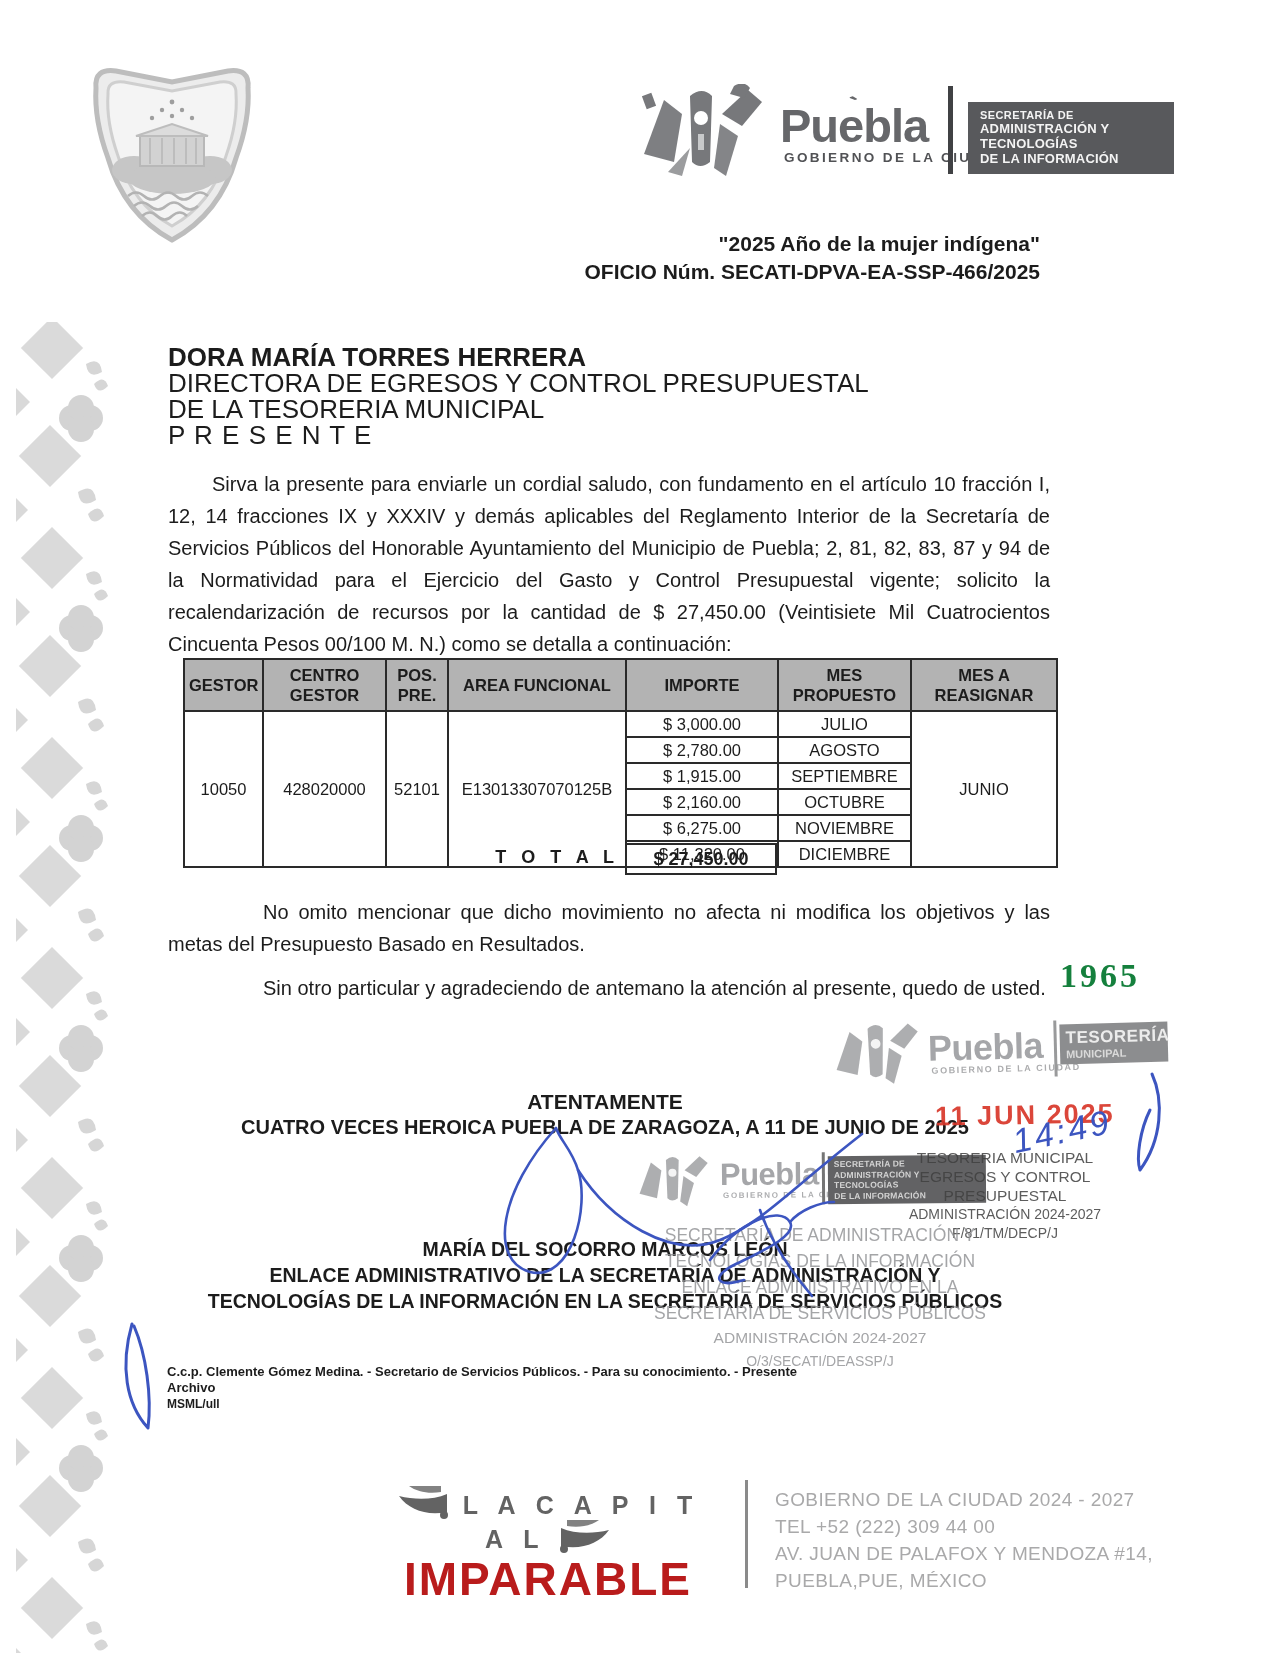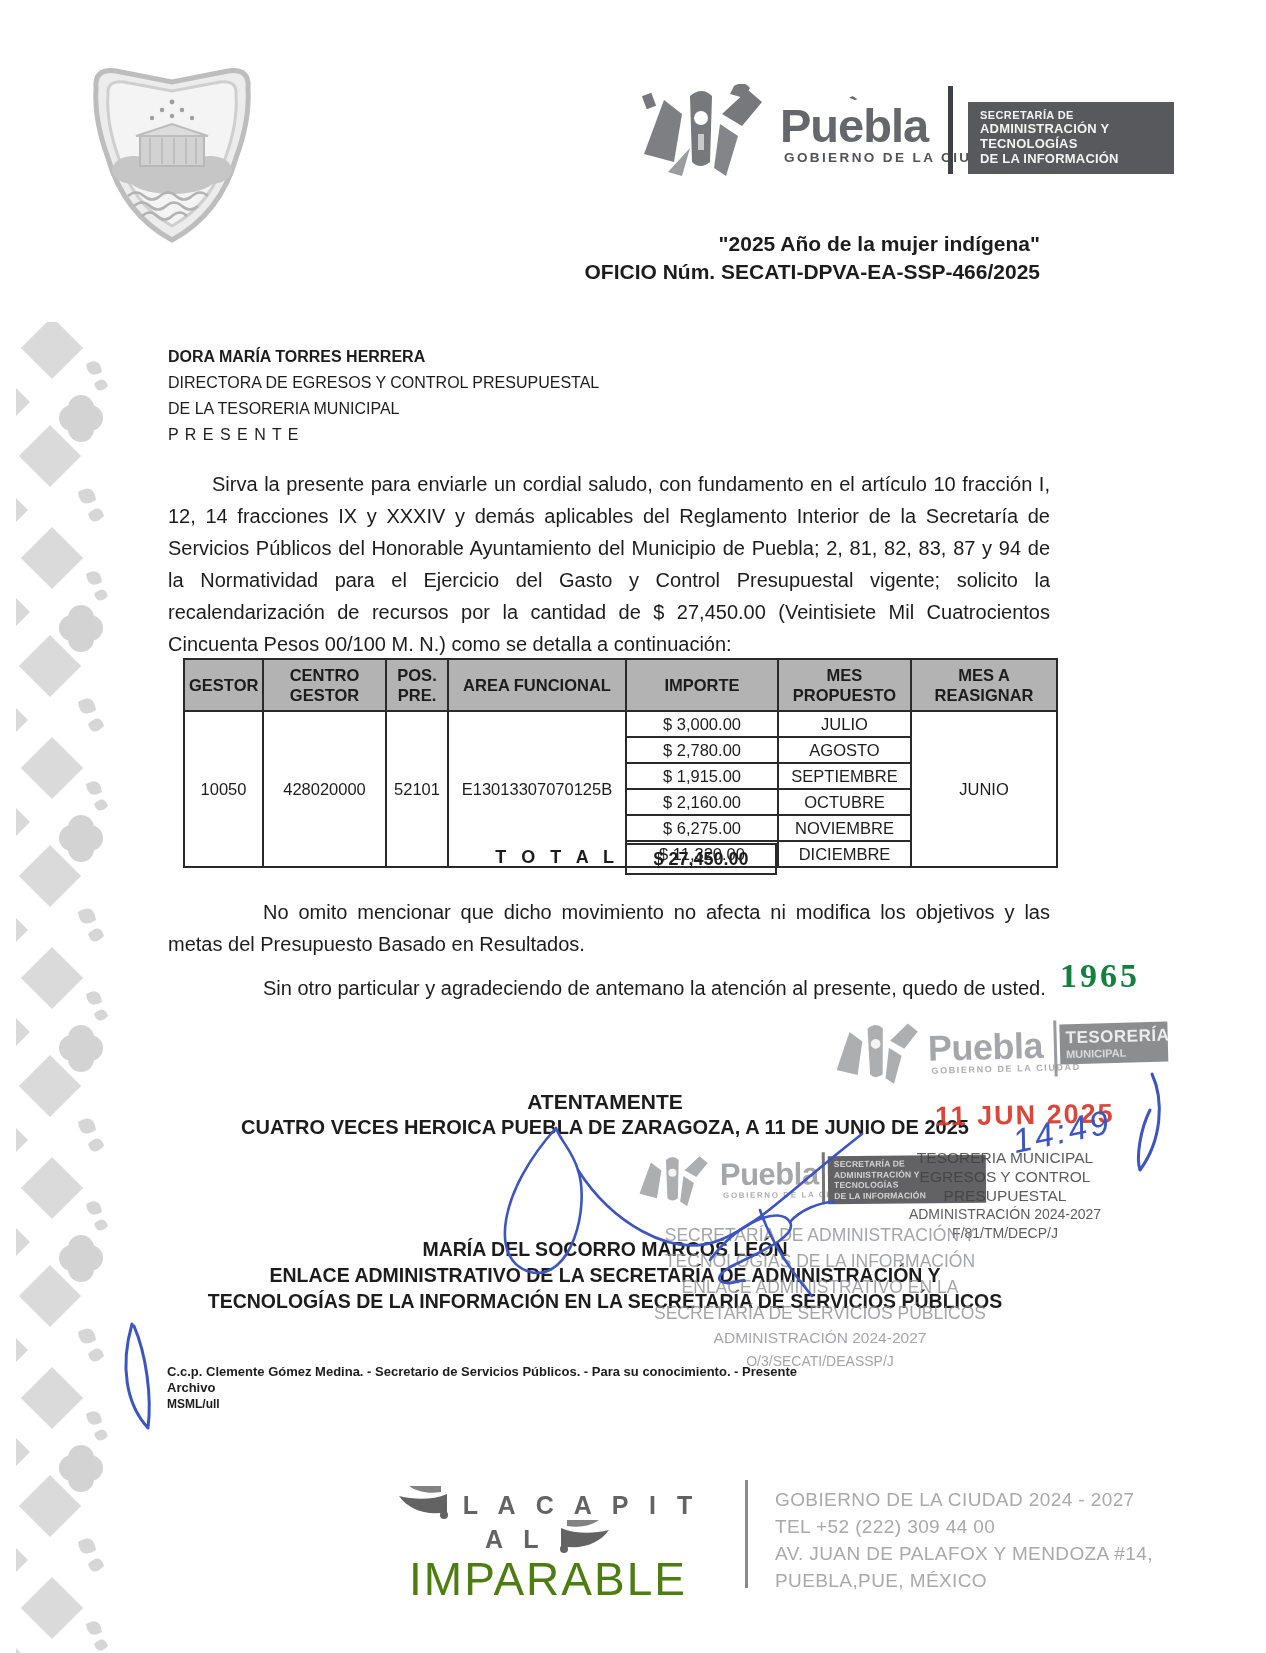--- a/index.html
+++ b/index.html
@@ -20,21 +20,21 @@
   .logo-sub { left:146px; top:66px; font-size:13.5px; font-weight:700; letter-spacing:2.4px; color:#515255; }
   .logo-bar { left:310px; top:2px; width:5px; height:88px; background:#404144; }
   .badge { left:330px; top:18px; width:206px; padding:7px 10px 8px 12px; background:#58595c; color:#f4f4f4; }
   .badge .b1 { font-size:11px; font-weight:700; letter-spacing:.4px; }
   .badge .b2, .badge .b3 { font-size:13px; font-weight:800; letter-spacing:.2px; line-height:15px; }
 
   .year-legend { right:226px; top:232px; font-size:21px; font-weight:700; }
   .oficio-num { right:226px; top:260px; font-size:21px; font-weight:700; }
 
   
-  .addressee { left:168px; top:344px; font-size:16px; line-height:26px; }
+  .addressee { left:168px; top:344px; font-size:26px; line-height:26px; }
   .addressee .name { font-weight:800; }
   .addressee .salut { letter-spacing:1px; }
 
   
   .para { left:168px; width:882px; font-size:20px; line-height:32px; text-align:justify; }
   .para1 { top:468px; text-indent:44px; }
   .para2 { top:896px; text-indent:95px; }
   .para3 { top:972px; text-indent:95px; }
 
   
@@ -85,21 +85,21 @@
   .atent { left:165px; top:1090px; width:880px; text-align:center; font-size:21px; font-weight:800; }
   .date-line { left:120px; top:1116px; width:970px; text-align:center; font-size:20px; font-weight:800; }
   .signer { left:120px; top:1236px; width:970px; text-align:center; font-size:19.5px; font-weight:800; line-height:26px; }
 
   .ccp { left:167px; top:1364px; font-size:13px; font-weight:700; line-height:16px; }
   .ccp .xs { font-size:12px; }
 
   
   .cap-logo { left:388px; top:1486px; width:320px; text-align:center; color:#636363; }
   .cap-top { position:relative; font-size:25px; font-weight:800; letter-spacing:7px; }
-  .cap-bottom { font-size:46px; font-weight:400; letter-spacing:2px; margin-top:-2px; color:#4d7c0f; }
+  .cap-bottom { font-size:46px; font-weight:700; letter-spacing:2px; margin-top:-2px; color:#b91c1c; }
   .foot-div { left:745px; top:1480px; width:3px; height:108px; background:#8a8a8a; }
   .foot-info { left:775px; top:1486px; font-size:19px; line-height:27px; color:#a9a9aa; letter-spacing:.4px; }
 
   .pen { position:absolute; pointer-events:none; }
 </style>
 </head>
 <body>
 
 <div class="page">
 

